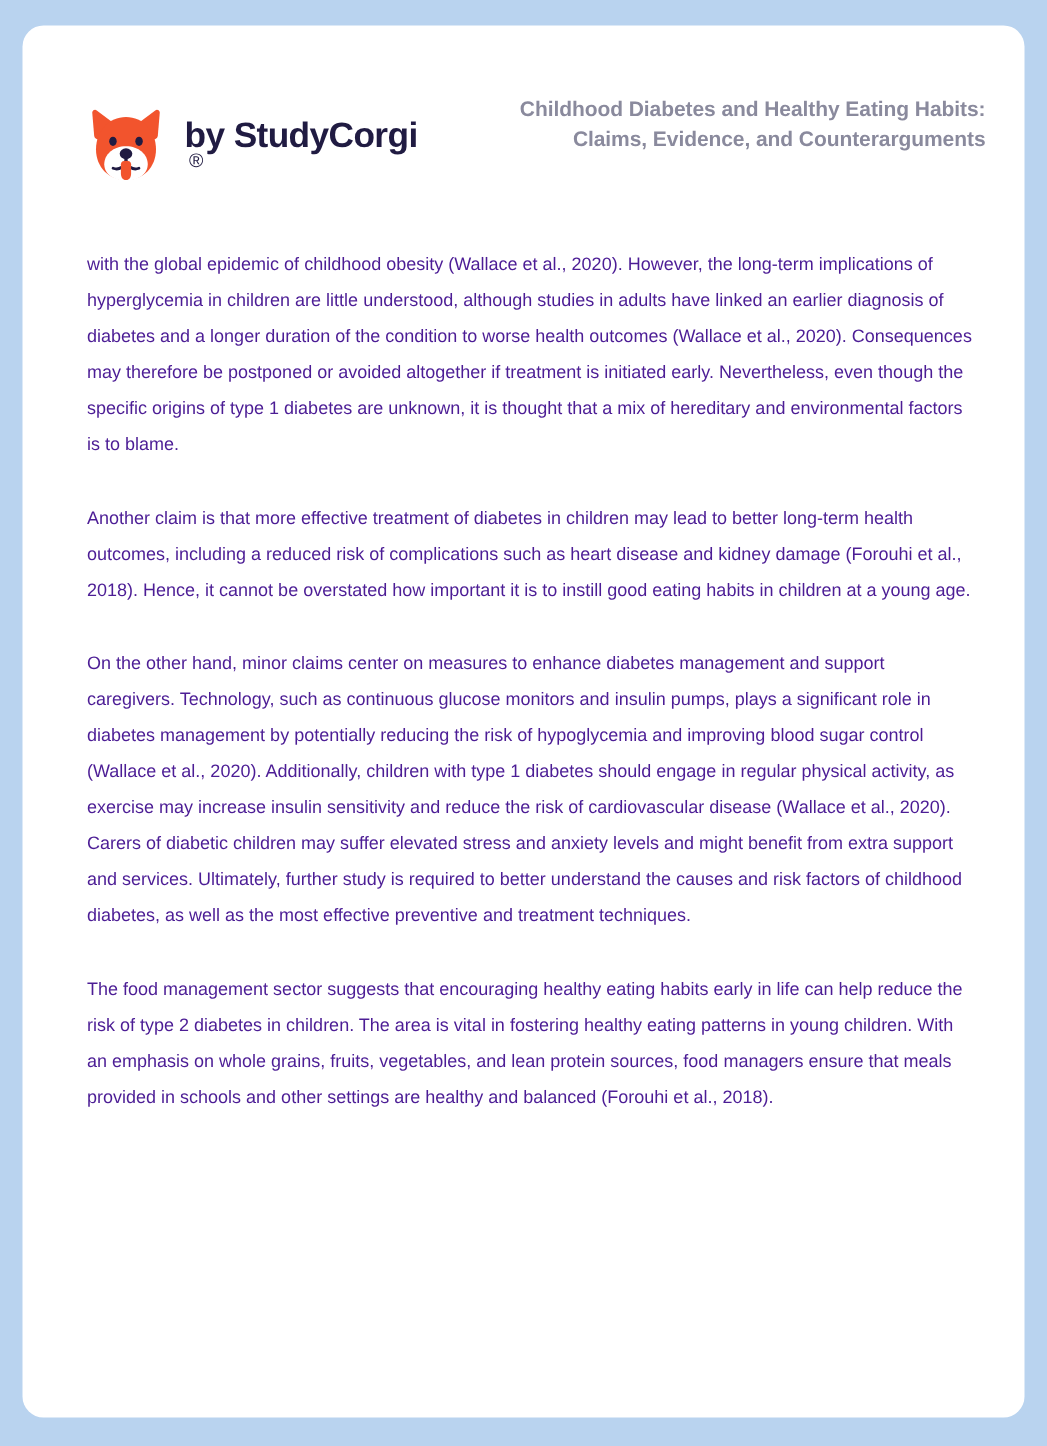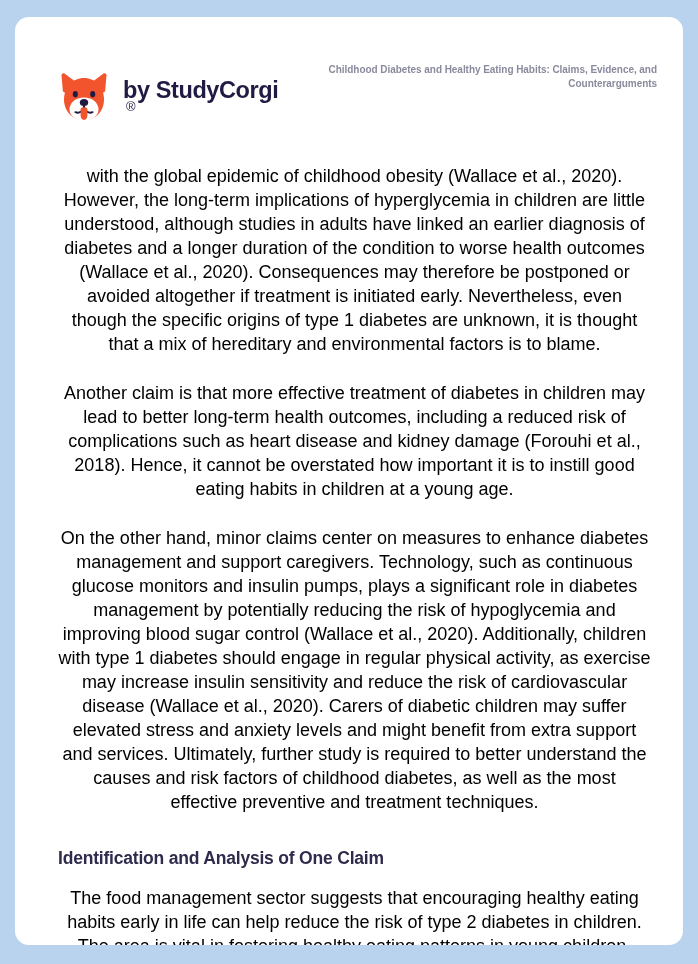--- a/index.html
+++ b/index.html
@@ -75,21 +75,21 @@
   }
 
   .doc-meta {
     flex: 0 1 auto;
     max-width: 345px;
     text-align: right;
     padding-top: 2px;
   }
 
   .doc-title {
-    font-size: 10px;
+    font-size: 14px;
     font-weight: bold;
     color: #8a8a9d;
     line-height: 1.42;
     letter-spacing: -0.05px;
     margin: 0;
   }
 
   .doc-url {
     font-size: 10.6px;
     color: #9a99ab;
@@ -99,25 +99,25 @@
   }
 
   
   .doc-body {
     padding: 0 32px 0 43px;
     box-sizing: border-box;
     margin-top: 41px;
   }
 
   .doc-paragraph {
-    font-size: 18px;
+    font-size: 12px;
     line-height: 24px;
-    color: #000000;
+    color: #4c1d95;
     margin: 0 0 25px 0;
-    text-align: center;
+    text-align: left;
   }
 
   .doc-paragraph:last-child {
     margin-bottom: 16px;
   }
 
   .doc-heading {
     font-size: 17.5px;
     font-weight: bold;
     color: #2e2b4c;
@@ -163,17 +163,16 @@
     <div class="doc-meta">
       <p class="doc-title">Childhood Diabetes and Healthy Eating Habits: Claims, Evidence, and Counterarguments</p>
     </div>
 
   </div>
 
   <div class="doc-body">
     <p class="doc-paragraph">with the global epidemic of childhood obesity (Wallace et al., 2020). However, the long-term implications of hyperglycemia in children are little understood, although studies in adults have linked an earlier diagnosis of diabetes and a longer duration of the condition to worse health outcomes (Wallace et al., 2020). Consequences may therefore be postponed or avoided altogether if treatment is initiated early. Nevertheless, even though the specific origins of type 1 diabetes are unknown, it is thought that a mix of hereditary and environmental factors is to blame.</p>
     <p class="doc-paragraph">Another claim is that more effective treatment of diabetes in children may lead to better long-term health outcomes, including a reduced risk of complications such as heart disease and kidney damage (Forouhi et al., 2018). Hence, it cannot be overstated how important it is to instill good eating habits in children at a young age.</p>
     <p class="doc-paragraph">On the other hand, minor claims center on measures to enhance diabetes management and support caregivers. Technology, such as continuous glucose monitors and insulin pumps, plays a significant role in diabetes management by potentially reducing the risk of hypoglycemia and improving blood sugar control (Wallace et al., 2020). Additionally, children with type 1 diabetes should engage in regular physical activity, as exercise may increase insulin sensitivity and reduce the risk of cardiovascular disease (Wallace et al., 2020). Carers of diabetic children may suffer elevated stress and anxiety levels and might benefit from extra support and services. Ultimately, further study is required to better understand the causes and risk factors of childhood diabetes, as well as the most effective preventive and treatment techniques.</p>
-    <h2 class="doc-heading">Identification and Analysis of One Claim</h2>
     <p class="doc-paragraph">The food management sector suggests that encouraging healthy eating habits early in life can help reduce the risk of type 2 diabetes in children. The area is vital in fostering healthy eating patterns in young children. With an emphasis on whole grains, fruits, vegetables, and lean protein sources, food managers ensure that meals provided in schools and other settings are healthy and balanced (Forouhi et al., 2018).</p>
   </div>
 
 </div>
 
 </body></html>

